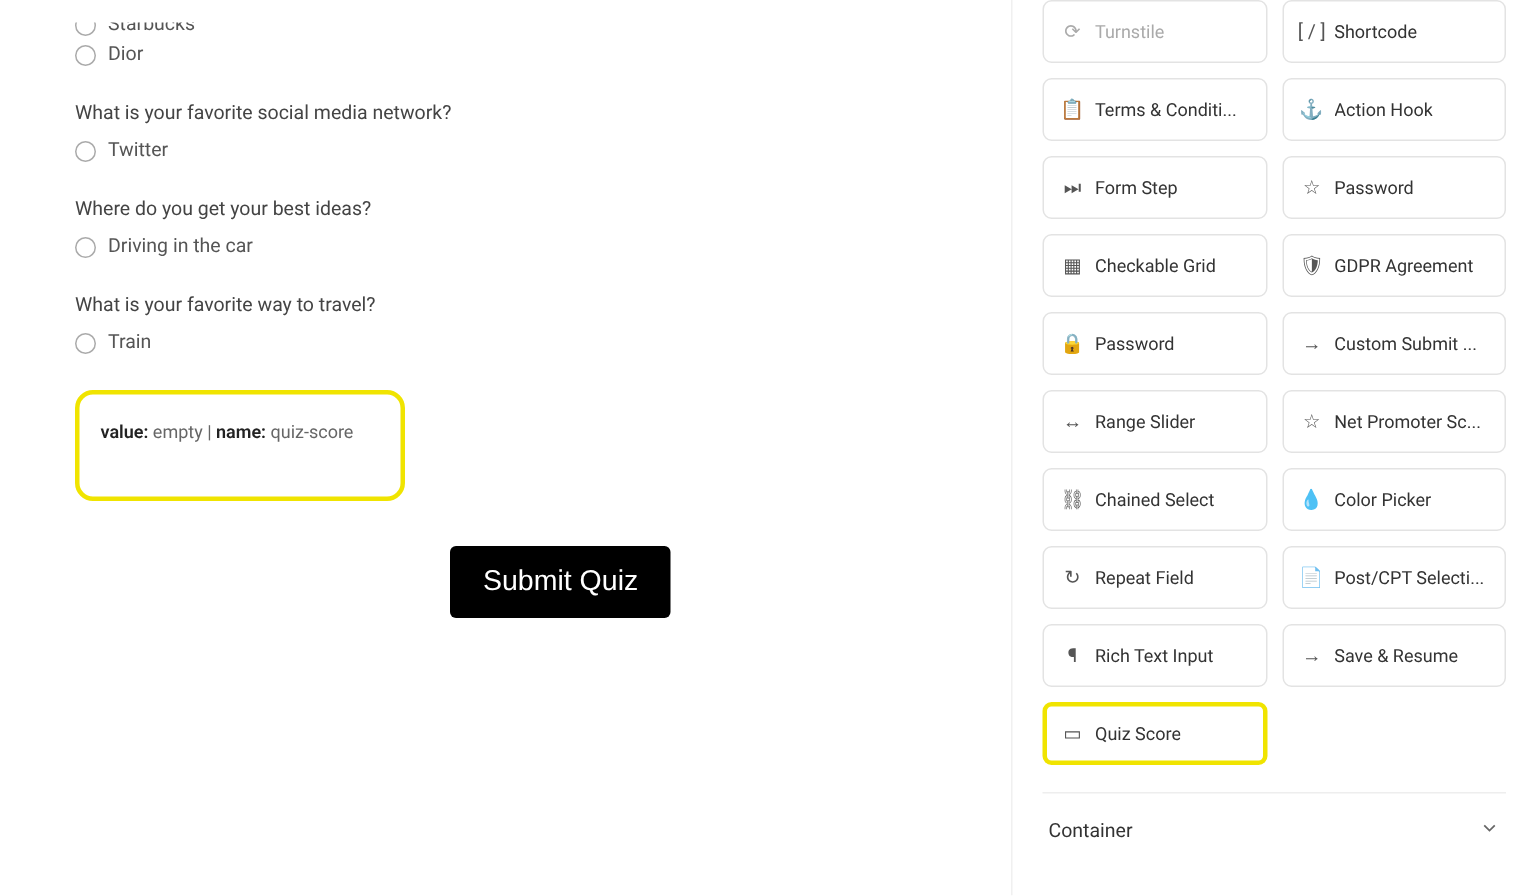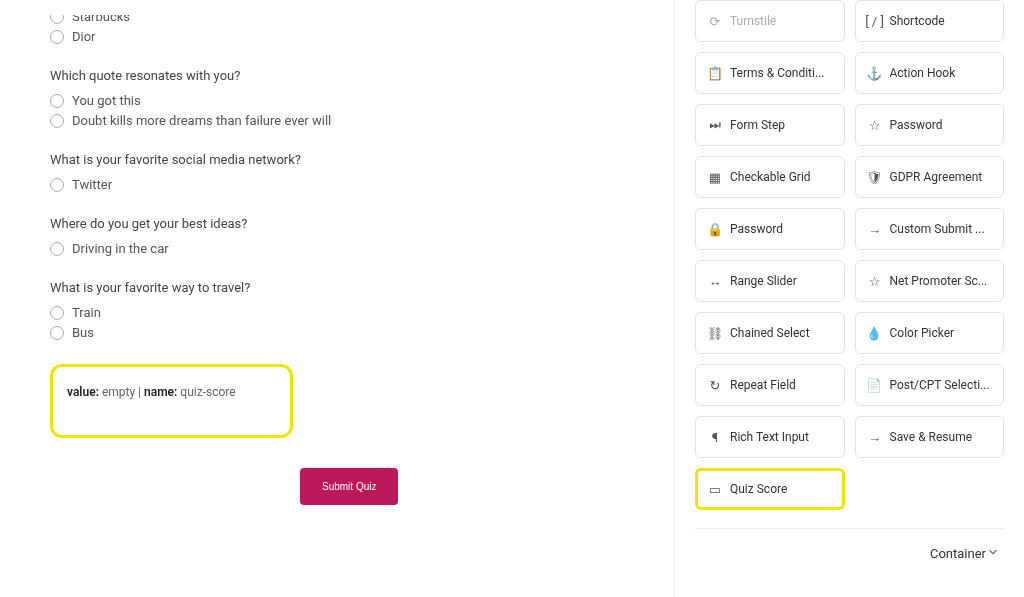--- a/index.html
+++ b/index.html
@@ -51,37 +51,37 @@
     .radio-label {
       color: #555;
       font-size: 13px;
     }
     .highlight-box {
       border: 3px solid #f0e400;
       border-radius: 12px;
       padding: 18px 14px 36px 14px;
       margin-top: 10px;
       margin-bottom: 30px;
-      width: 243px;
+      width: 220px;
     }
     .highlight-box .meta-text {
       font-size: 12px;
       color: #666;
     }
     .highlight-box .meta-text strong {
       color: #222;
       font-weight: 600;
     }
     .submit-btn {
-      background: #be185d;
+      background: #000000;
       color: #fff;
       border: none;
       border-radius: 4px;
       padding: 13px 22px;
-      font-size: 10px;
+      font-size: 19px;
       font-weight: 500;
       cursor: pointer;
       margin-left: 250px;
     }
     .fields-grid {
       display: grid;
       grid-template-columns: 1fr 1fr;
       gap: 10px;
     }
     .field-item {
@@ -120,21 +120,21 @@
     }
     .field-label {
       overflow: hidden;
       text-overflow: ellipsis;
     }
     .container-section {
       border-top: 1px solid #eee;
       margin-top: 18px;
       padding: 16px 4px 4px 4px;
       display: flex;
-      justify-content: flex-end;
+      justify-content: space-between;
       align-items: center;
       cursor: pointer;
     }
     .container-label {
       font-size: 13px;
       color: #333;
       font-weight: 400;
     }
     .chevron {
       color: #666;
@@ -149,31 +149,20 @@
     <div class="radio-option">
       <span class="radio-circle"></span>
       <span class="radio-label">Starbucks</span>
     </div>
     <div class="radio-option">
       <span class="radio-circle"></span>
       <span class="radio-label">Dior</span>
     </div>
   </div>
 
-  <div class="question-block">
-    <div class="question-title">Which quote resonates with you?</div>
-    <div class="radio-option">
-      <span class="radio-circle"></span>
-      <span class="radio-label">You got this</span>
-    </div>
-    <div class="radio-option">
-      <span class="radio-circle"></span>
-      <span class="radio-label">Doubt kills more dreams than failure ever will</span>
-    </div>
-  </div>
 
   <div class="question-block">
     <div class="question-title">What is your favorite social media network?</div>
     <div class="radio-option">
       <span class="radio-circle"></span>
       <span class="radio-label">Twitter</span>
     </div>
   </div>
 
   <div class="question-block">
@@ -182,24 +171,20 @@
       <span class="radio-circle"></span>
       <span class="radio-label">Driving in the car</span>
     </div>
   </div>
 
   <div class="question-block">
     <div class="question-title">What is your favorite way to travel?</div>
     <div class="radio-option">
       <span class="radio-circle"></span>
       <span class="radio-label">Train</span>
-    </div>
-    <div class="radio-option">
-      <span class="radio-circle"></span>
-      <span class="radio-label">Bus</span>
     </div>
   </div>
 
   <div class="highlight-box">
     <div class="meta-text">
       <strong>value:</strong> <span>empty</span><span> | </span><strong>name:</strong> <span>quiz-score</span>
     </div>
   </div>
 
   <button class="submit-btn">Submit Quiz</button>

